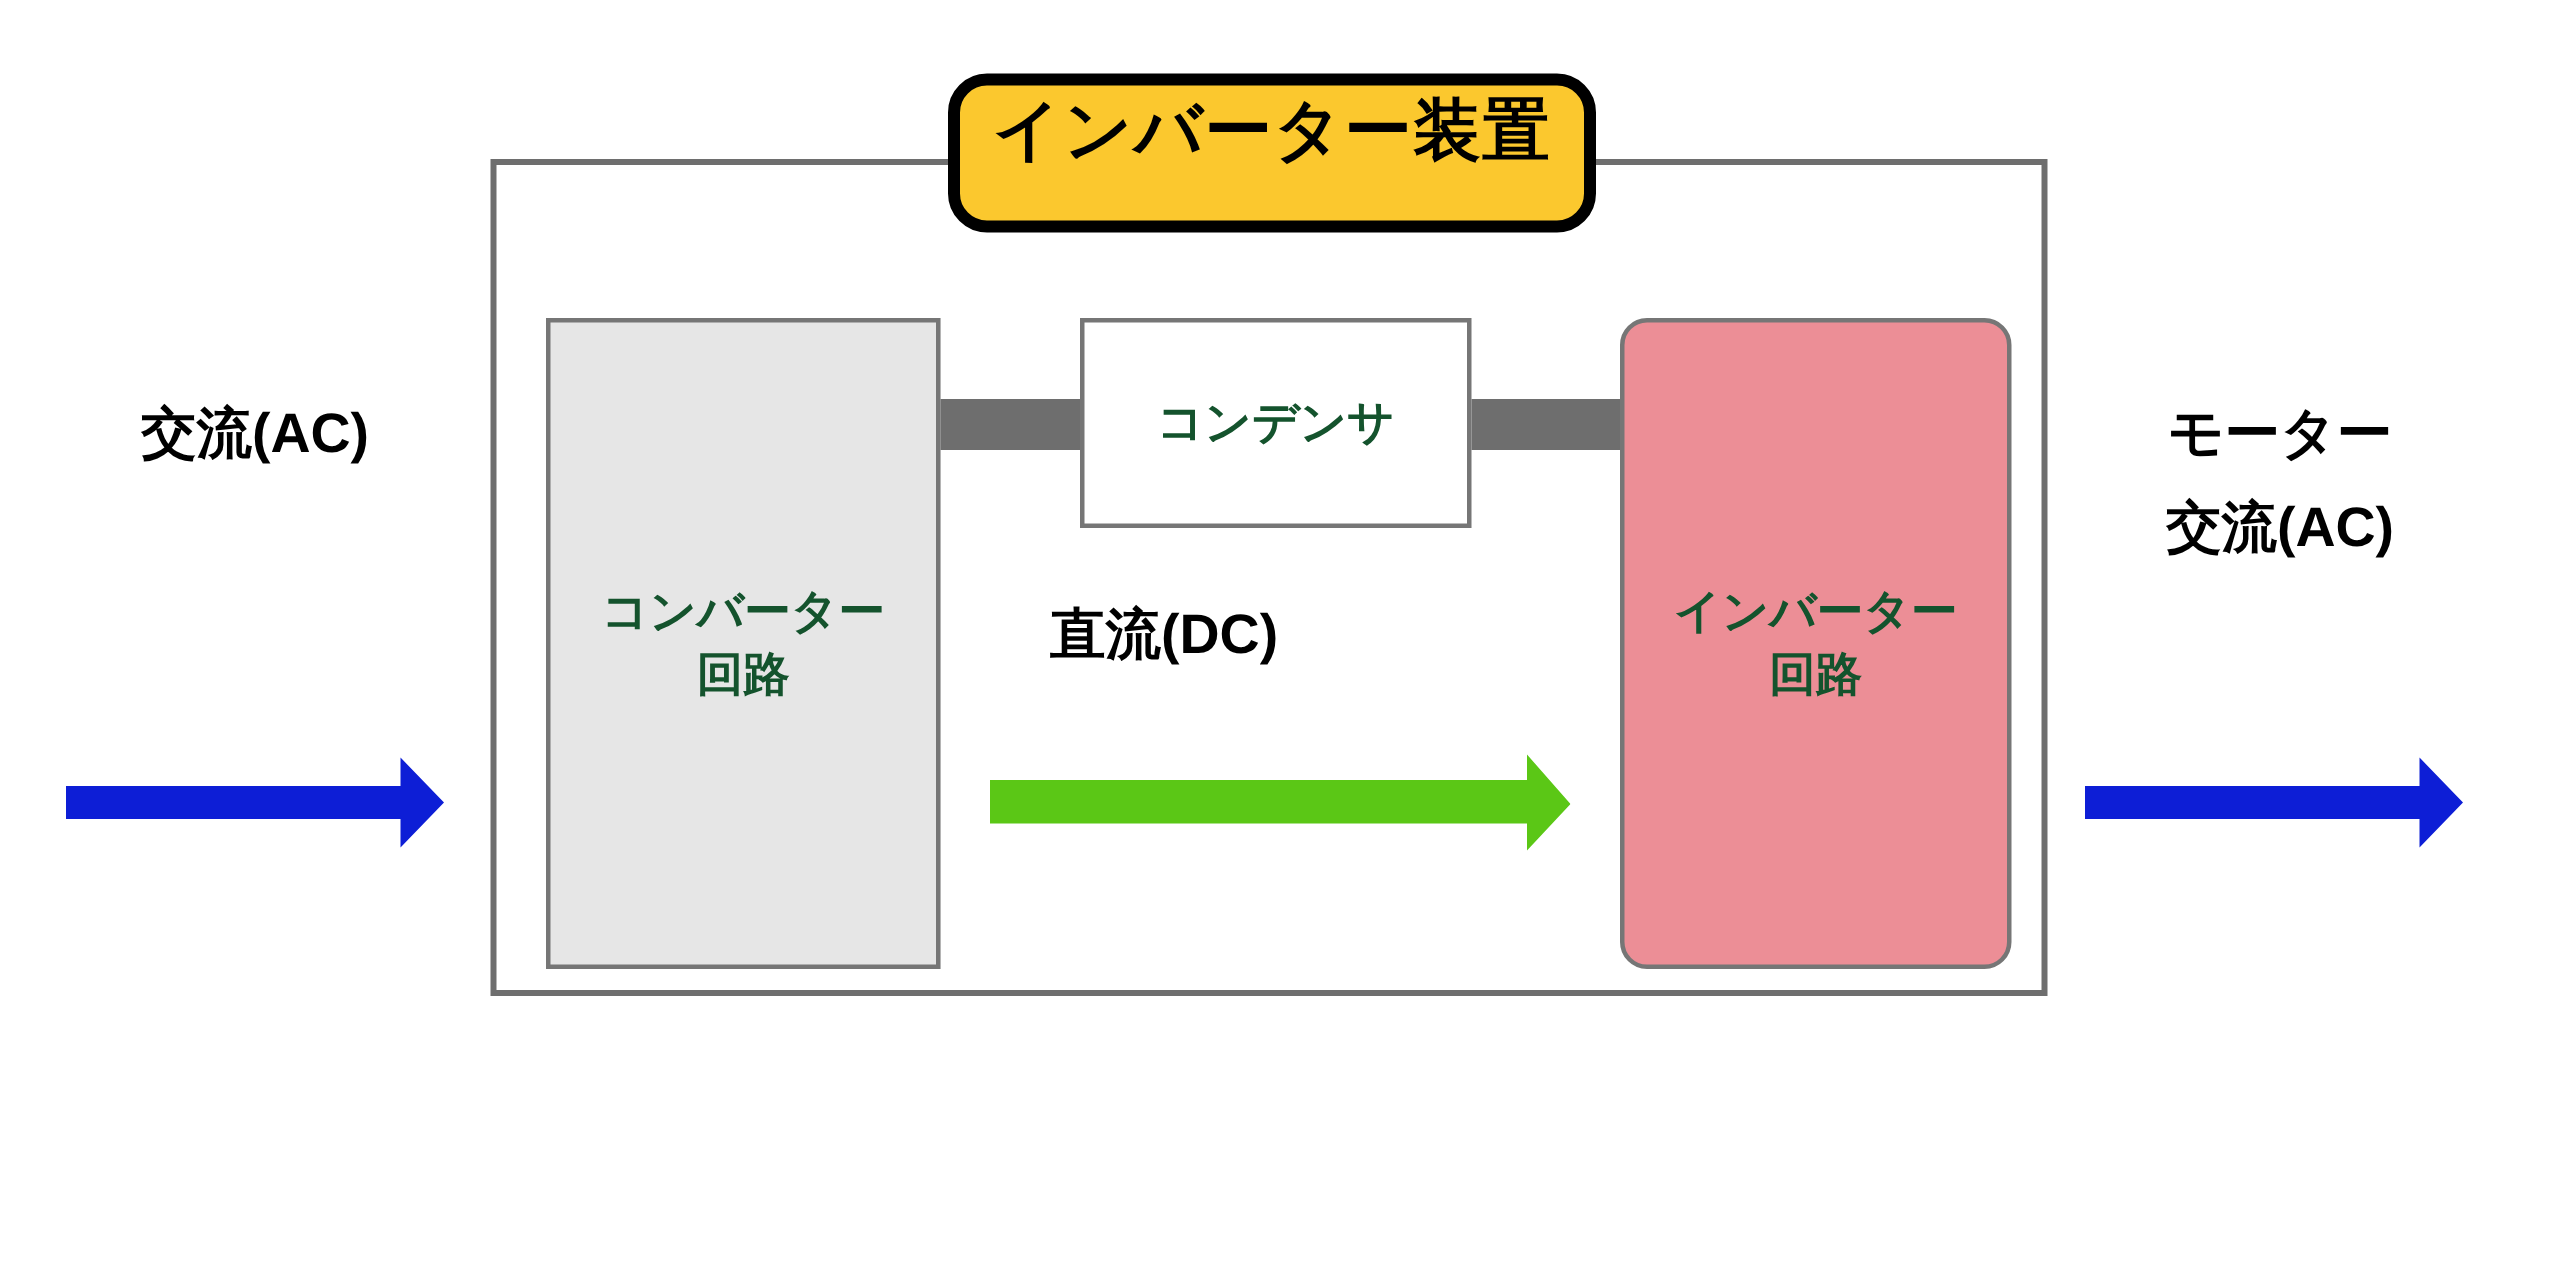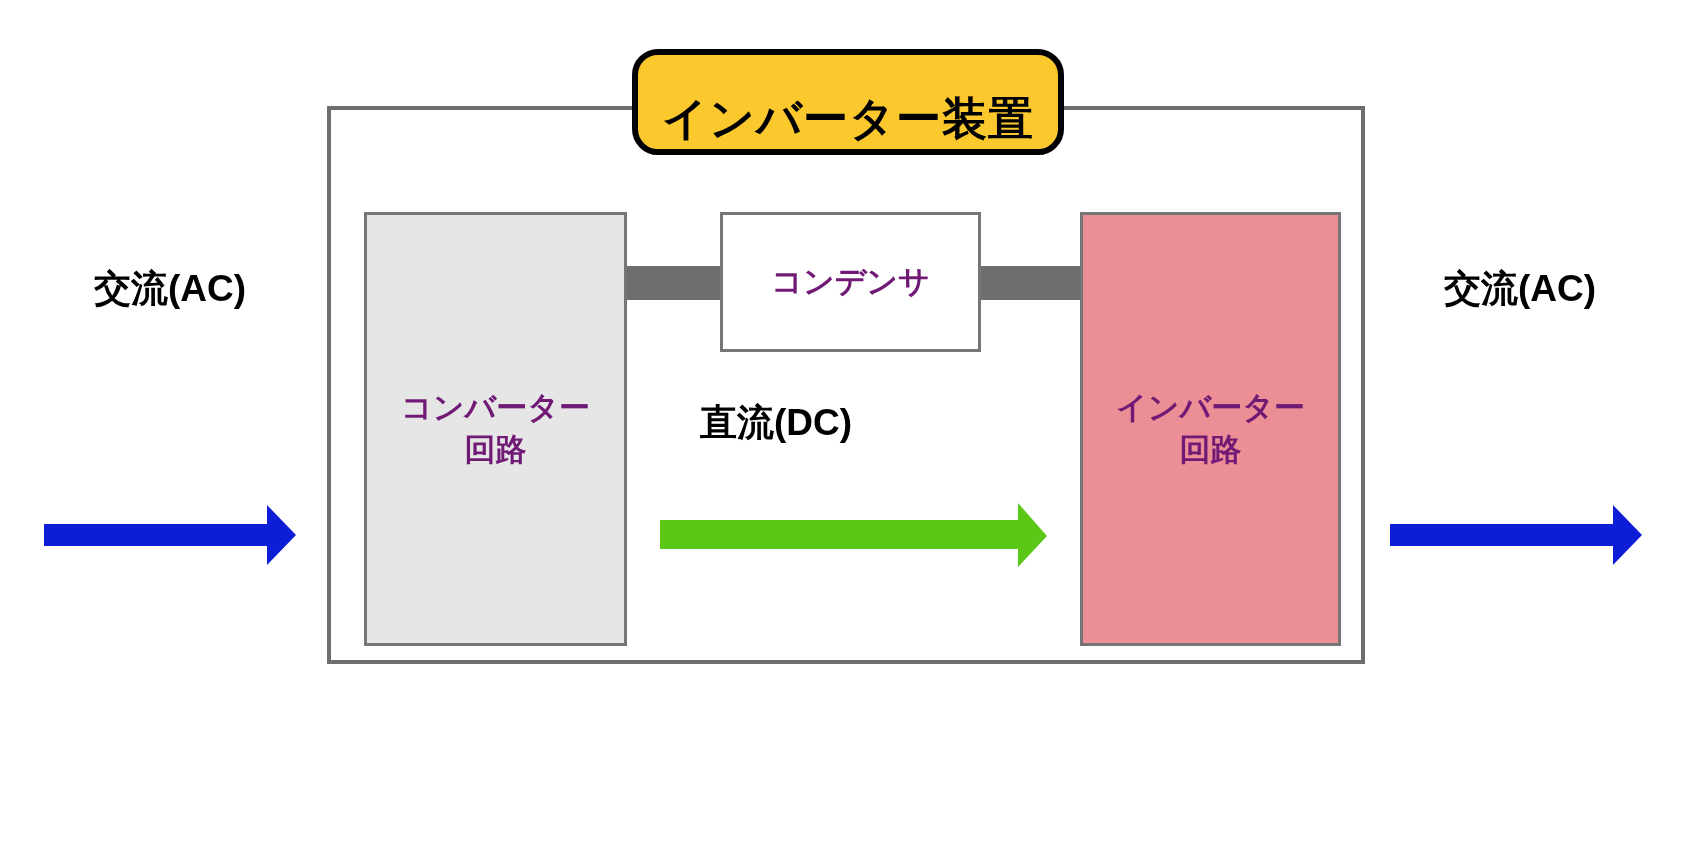--- a/index.html
+++ b/index.html
@@ -31,25 +31,25 @@
   }
 
   
   .title-badge {
     position: absolute;
     left: 632px;
     top: 49px;
     width: 432px;
     height: 106px;
     background: #fbc82e;
-    border: 6px solid #000000;
+    border: 8px solid #000000;
     border-radius: 26px;
     box-sizing: border-box;
     display: flex;
-    align-items: flex-end;
+    align-items: flex-start;
     justify-content: center;
     z-index: 5;
   }
   .title-badge span {
     font-size: 45px;
     font-weight: bold;
     color: #000000;
     letter-spacing: 1px;
     white-space: nowrap;
   }
@@ -61,21 +61,21 @@
     box-sizing: border-box;
     display: flex;
     align-items: center;
     justify-content: center;
     text-align: center;
     z-index: 3;
   }
   .block .block-label {
     font-size: 31px;
     font-weight: bold;
-    color: #701a75;
+    color: #14532d;
     line-height: 1.35;
     white-space: pre-line;
   }
 
   .converter-block {
     left: 364px;
     top: 212px;
     width: 263px;
     height: 434px;
     background: #e6e6e6;
@@ -86,20 +86,21 @@
     width: 261px;
     height: 140px;
     background: #ffffff;
   }
   .inverter-block {
     left: 1080px;
     top: 212px;
     width: 261px;
     height: 434px;
     background: #ec8e96;
+    border-radius: 18px;
   }
 
   
   .bus-bar {
     position: absolute;
     height: 34px;
     background: #6e6e6e;
     top: 266px;
     z-index: 2;
   }
@@ -168,20 +169,21 @@
   <div class="block inverter-block">
     <div class="block-label">インバーター
 回路</div>
   </div>
 
   <div class="side-label label-source">
     <div>交流(AC)</div>
   </div>
 
   <div class="side-label label-motor">
+    <div>モーター</div>
     <div>交流(AC)</div>
   </div>
 
   <div class="dc-label">直流(DC)</div>
 
   <div class="arrow arrow-ac-in">
     <svg viewBox="0 0 252 70" width="252" height="70" preserveAspectRatio="none">
       <polygon points="0,24 223,24 223,5 252,35 223,65 223,46 0,46" fill="#0d1ed6"></polygon>
     </svg>
   </div>

